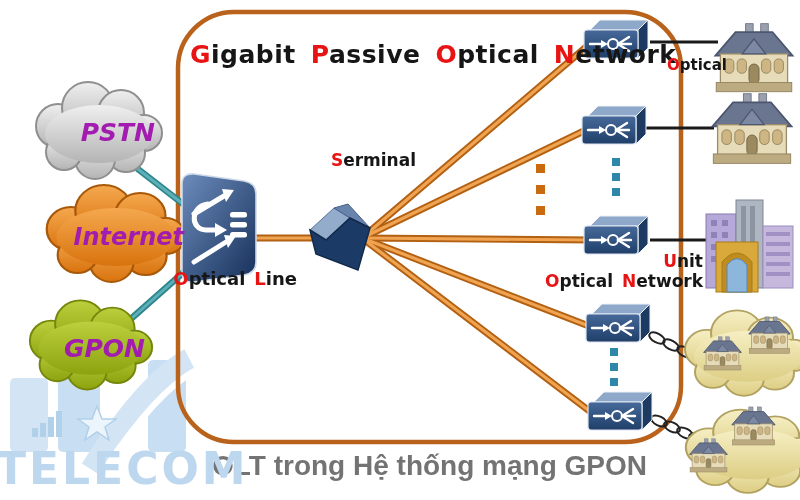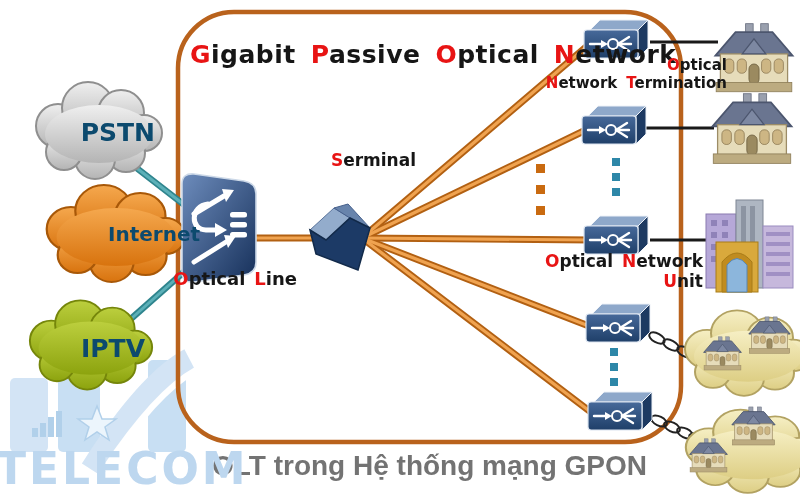--- a/index.html
+++ b/index.html
@@ -11,23 +11,23 @@
   .rl{color:#e81414;}
   .w{display:inline-block;margin-right:9px;}
   .w:last-child{margin-right:0;}
   .tw{display:inline-block;margin-right:15px;}
   .tw:last-child{margin-right:0;}
   #gpon-title{left:190px;top:40px;font-size:25px;letter-spacing:0.5px;}
   #splitter-label{left:276px;top:150px;width:140px;font-size:17px;}
   #olt-label{left:162px;top:268px;width:135px;font-size:18px;}
   #ont-label{left:543px;top:57px;width:184px;font-size:15px;}
   #onu-label{left:533px;top:251px;width:170px;font-size:17px;}
-  .cloud-lbl{color:#0c4a6e;}
+  .cloud-lbl{font-style:italic;color:#a21caf;}
   #pstn-label{left:40px;top:118px;width:115px;font-size:25px;}
-  #internet-label{left:62px;top:223px;width:138px;font-size:20px;}
+  #internet-label{left:46px;top:223px;width:138px;font-size:24px;}
   #iptv-label{left:33px;top:334px;width:112px;font-size:25px;}
   #caption{left:212px;top:449px;width:400px;font-size:28px;color:#737373;
            font-family:Liberation Sans, sans-serif;text-align:left;}
   #watermark-text{left:-4px;top:443px;font-size:44px;color:#bdd7ef;
                   letter-spacing:3px;font-weight:bold;text-align:left;}
 </style>
 </head>
 <body>
 
 <svg id="scene" width="800" height="500" viewBox="0 0 800 500">
@@ -301,35 +301,34 @@
     <rect x="610" y="378" width="8" height="8"></rect>
   </g>
 </svg>
 
 <div id="gpon-title" class="lbl">
   <span class="tw"><span class="rl">G</span><span>igabit</span></span><span class="tw"><span class="rl">P</span><span>assive</span></span><span class="tw"><span class="rl">O</span><span>ptical</span></span><span class="tw"><span class="rl">N</span><span>etwork</span></span>
 </div>
 
 <div id="pstn-label" class="lbl cloud-lbl"><span>PSTN</span></div>
 <div id="internet-label" class="lbl cloud-lbl"><span>Internet</span></div>
-<div id="iptv-label" class="lbl cloud-lbl"><span>IPTV</span></div>
+<div id="iptv-label" class="lbl cloud-lbl"><span>GPON</span></div>
 
 <div id="olt-label" class="lbl">
   <div><span class="w"><span class="rl">O</span><span>ptical</span></span><span class="w"><span class="rl">L</span><span>ine</span></span></div>
 </div>
 
 <div id="splitter-label" class="lbl">
   <div><span class="w"><span class="rl">S</span><span>erminal</span></span></div>
 </div>
 
 <div id="ont-label" class="lbl">
   <div><span class="w"><span class="rl">O</span><span>ptical</span></span></div>
-  <div><span class="w"><span class="rl">N</span><span>etwork</span></span><span class="w"><span class="rl">T</span><span>ermination</span></span></div>
 </div>
 
 <div id="onu-label" class="lbl">
+  <div><span class="w"><span class="rl">U</span><span>nit</span></span></div>
   <div><span class="w"><span class="rl">O</span><span>ptical</span></span><span class="w"><span class="rl">N</span><span>etwork</span></span></div>
-  <div><span class="w"><span class="rl">U</span><span>nit</span></span></div>
 </div>
 
 <div id="caption" class="lbl"><span>OLT trong Hệ thống mạng GPON</span></div>
 
 <div id="watermark-text" class="lbl"><span>TELECOM</span></div>
 
 </body></html>

